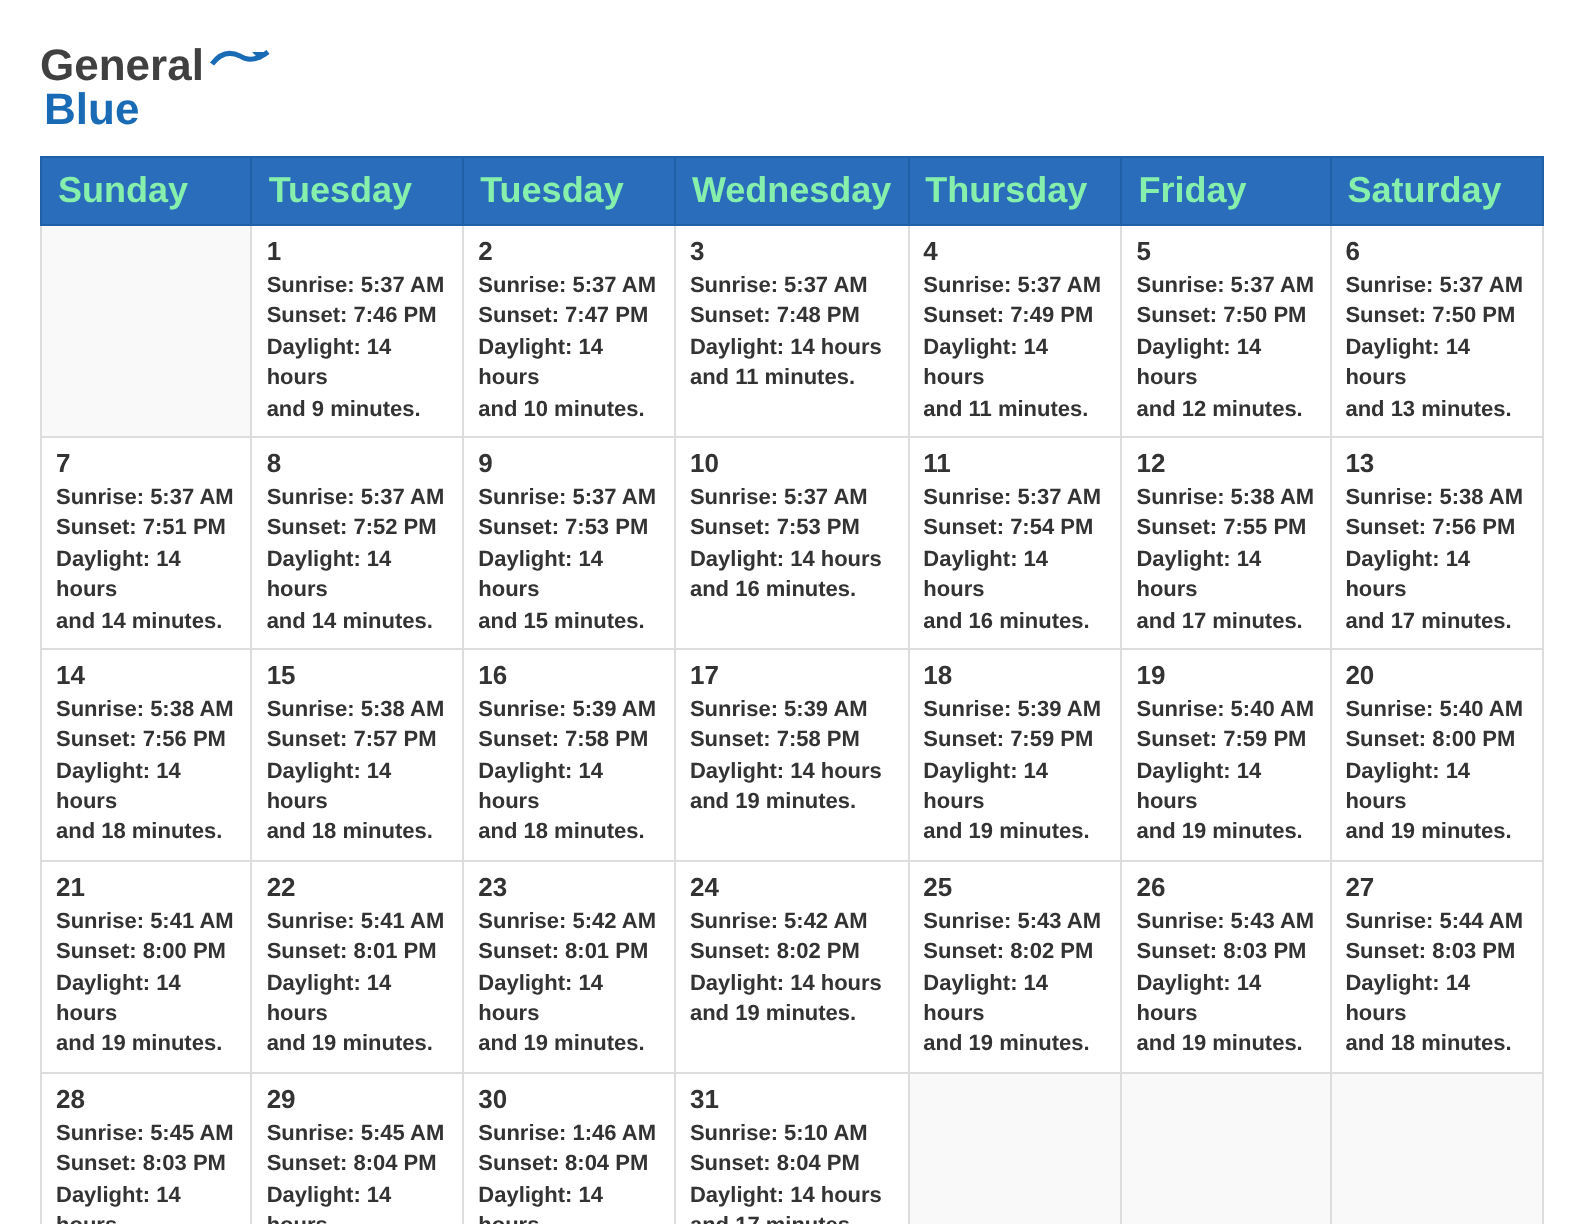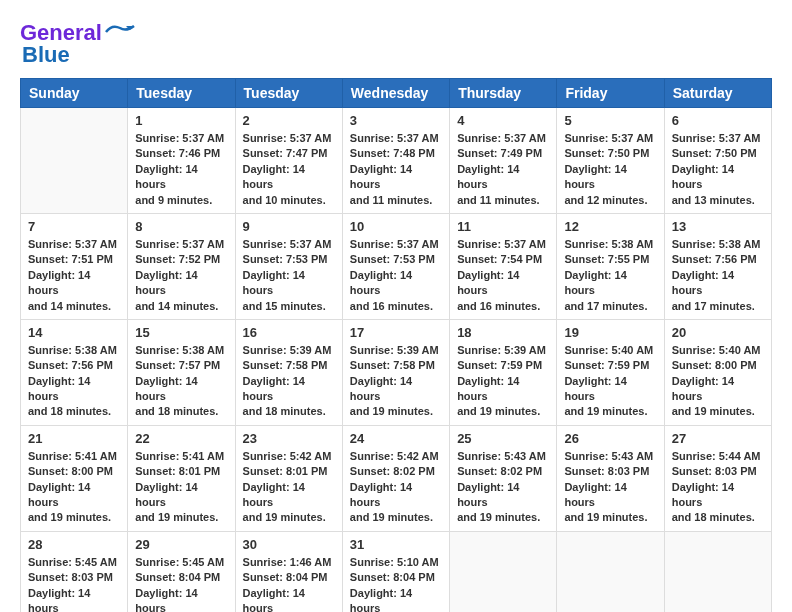--- a/index.html
+++ b/index.html
@@ -33,24 +33,24 @@
       font-size: 16px;
       color: #555;
     }
     .calendar {
       width: 100%;
       border-collapse: collapse;
       border: 1px solid #ccc;
     }
     .calendar th {
       background-color: #2a6ebb;
-      color: #ffffff;
+      color: #86efac;
       text-align: left;
       padding: 6px 8px;
-      font-size: 14px;
+      font-size: 18px;
       border: 1px solid #2060a8;
     }
     .calendar td {
       vertical-align: top;
       padding: 5px 7px;
       border: 1px solid #ddd;
       font-size: 11px;
       color: #333;
       width: calc(100% / 7);
       min-height: 80px;
@@ -70,21 +70,21 @@
     .empty-cell {
       background: #f9f9f9;
     }
   </style>
 </head>
 <body>
 
 <div class="header-area">
   <div class="logo">
     <div style="display:flex; align-items:center;">
-      <span style="font-size:22px; font-weight:bold; color:#6d28d9;">General</span>
+      <span style="font-size:22px; font-weight:bold; color:#404040;">General</span>
       <svg width="32" height="20" viewBox="0 0 32 20" style="margin-left:2px; margin-top:-2px;">
         <path d="M2,10 Q8,2 16,6 Q22,10 30,4" stroke="#1a6bb5" stroke-width="2.5" fill="none"></path>
         <path d="M22,4 L30,4 L26,8" fill="#1a6bb5"></path>
       </svg>
     </div>
     <span style="font-size:22px; font-weight:bold; color:#1a6bb5; margin-top:-4px; margin-left:2px;">Blue</span>
   </div>
   <div class="title-area">
   </div>
 </div>

